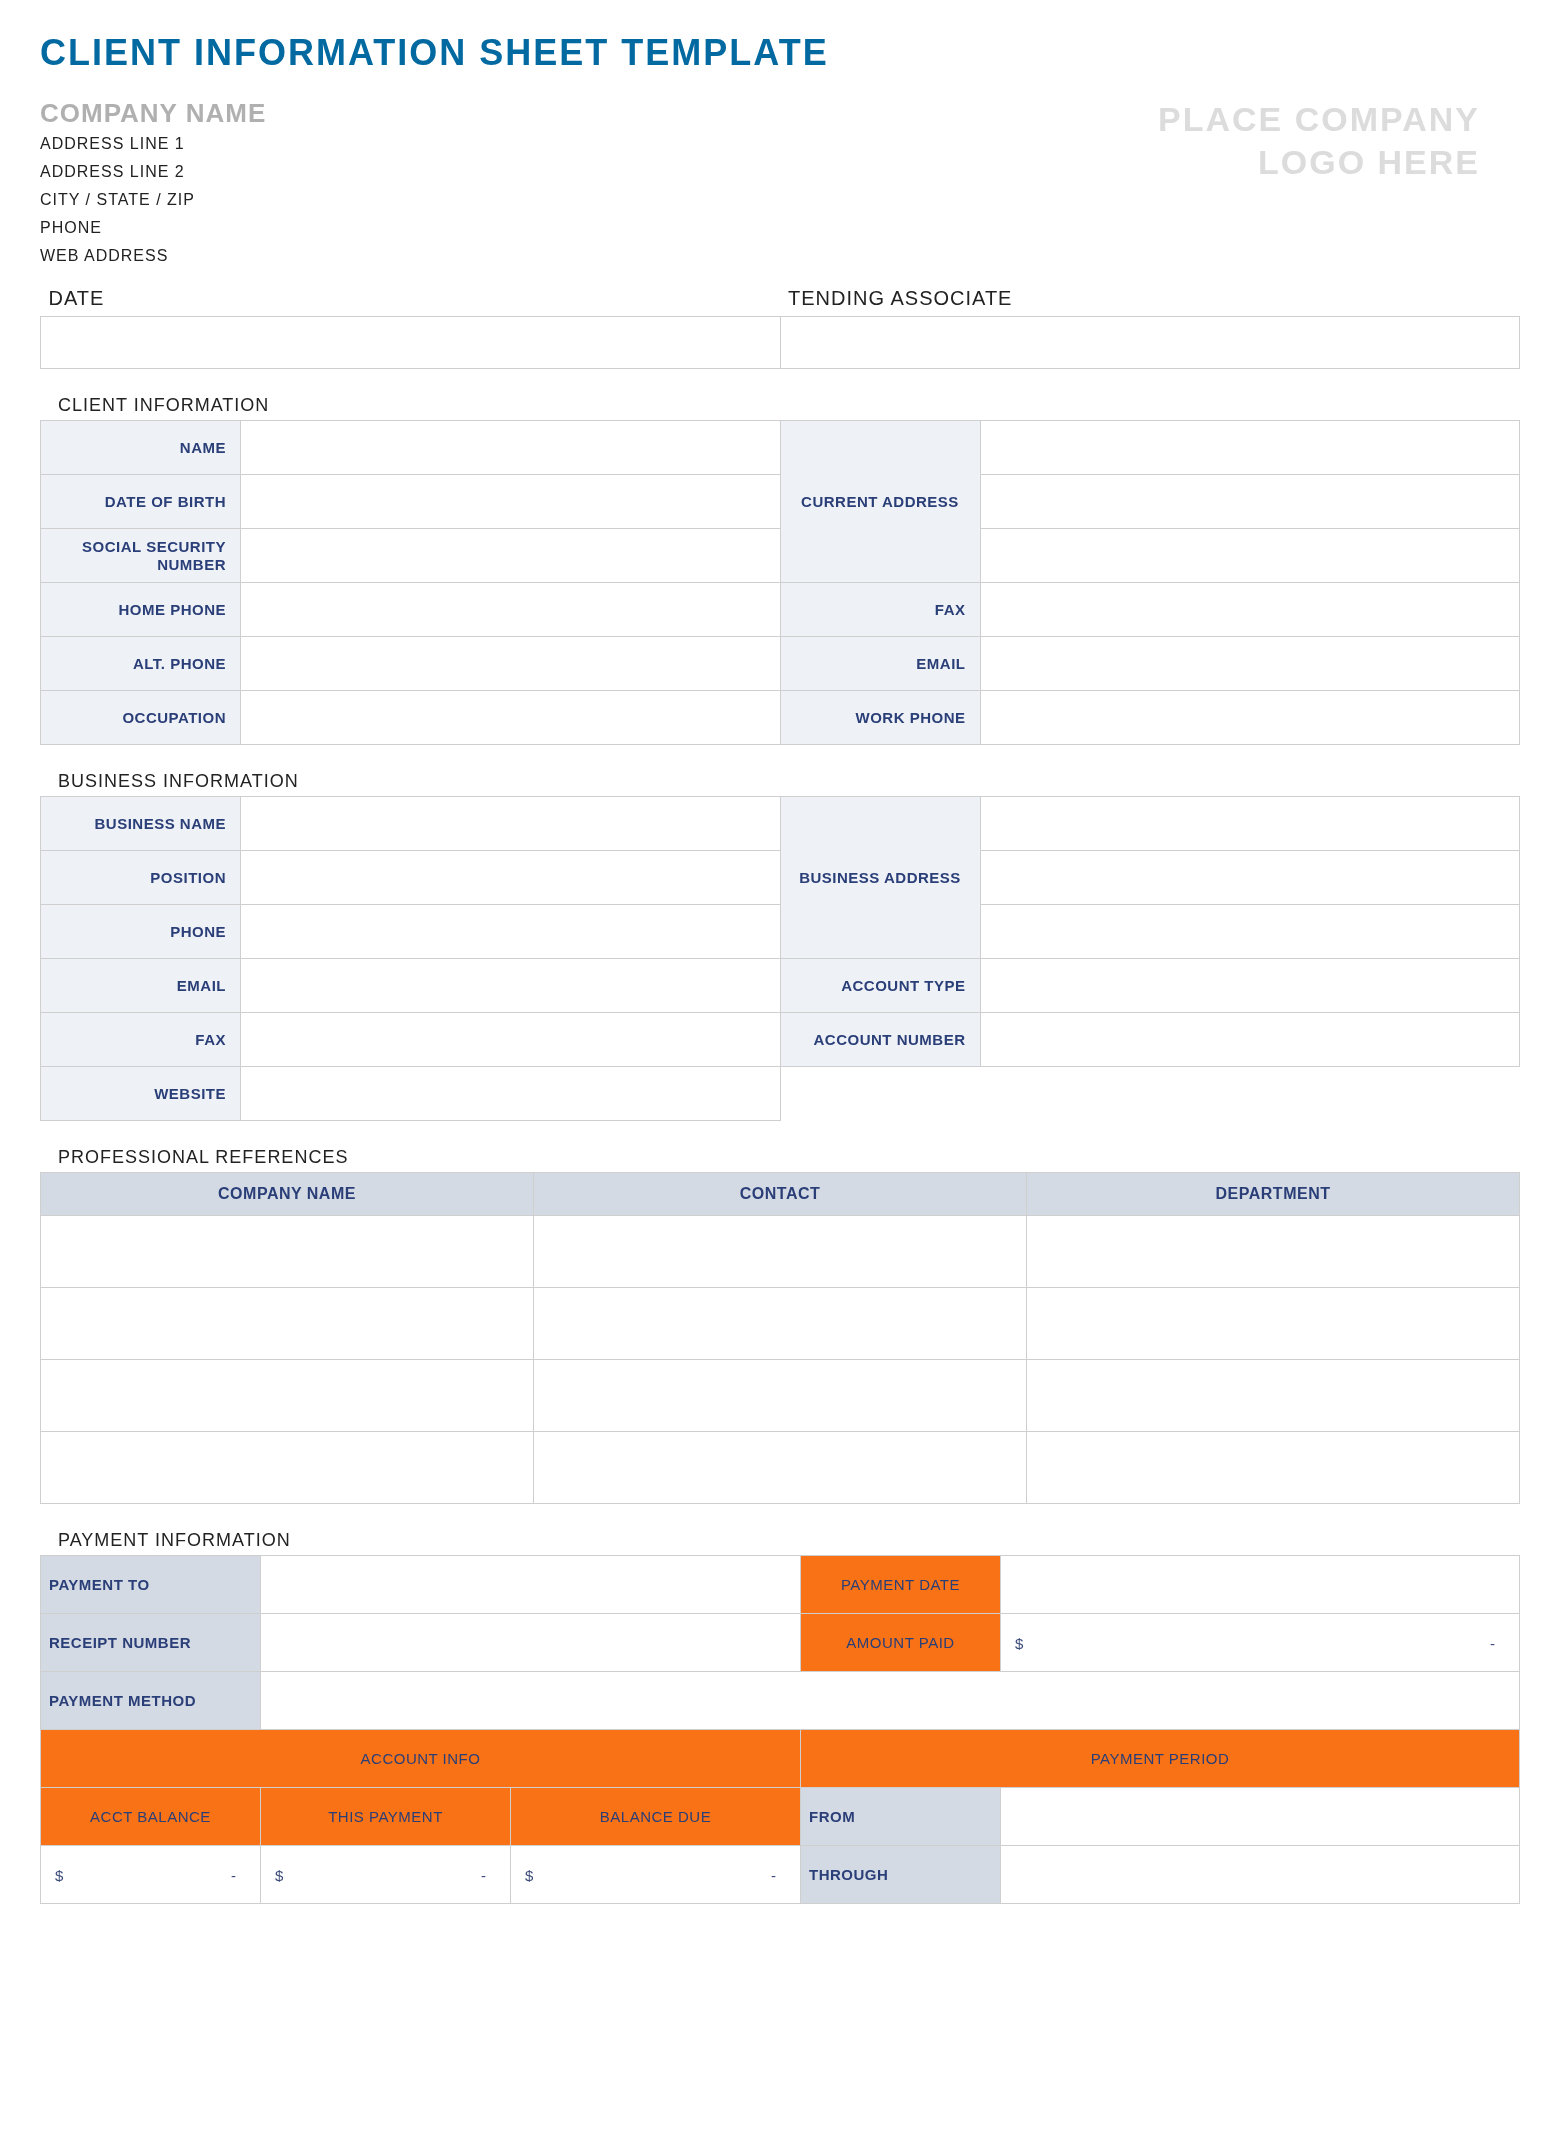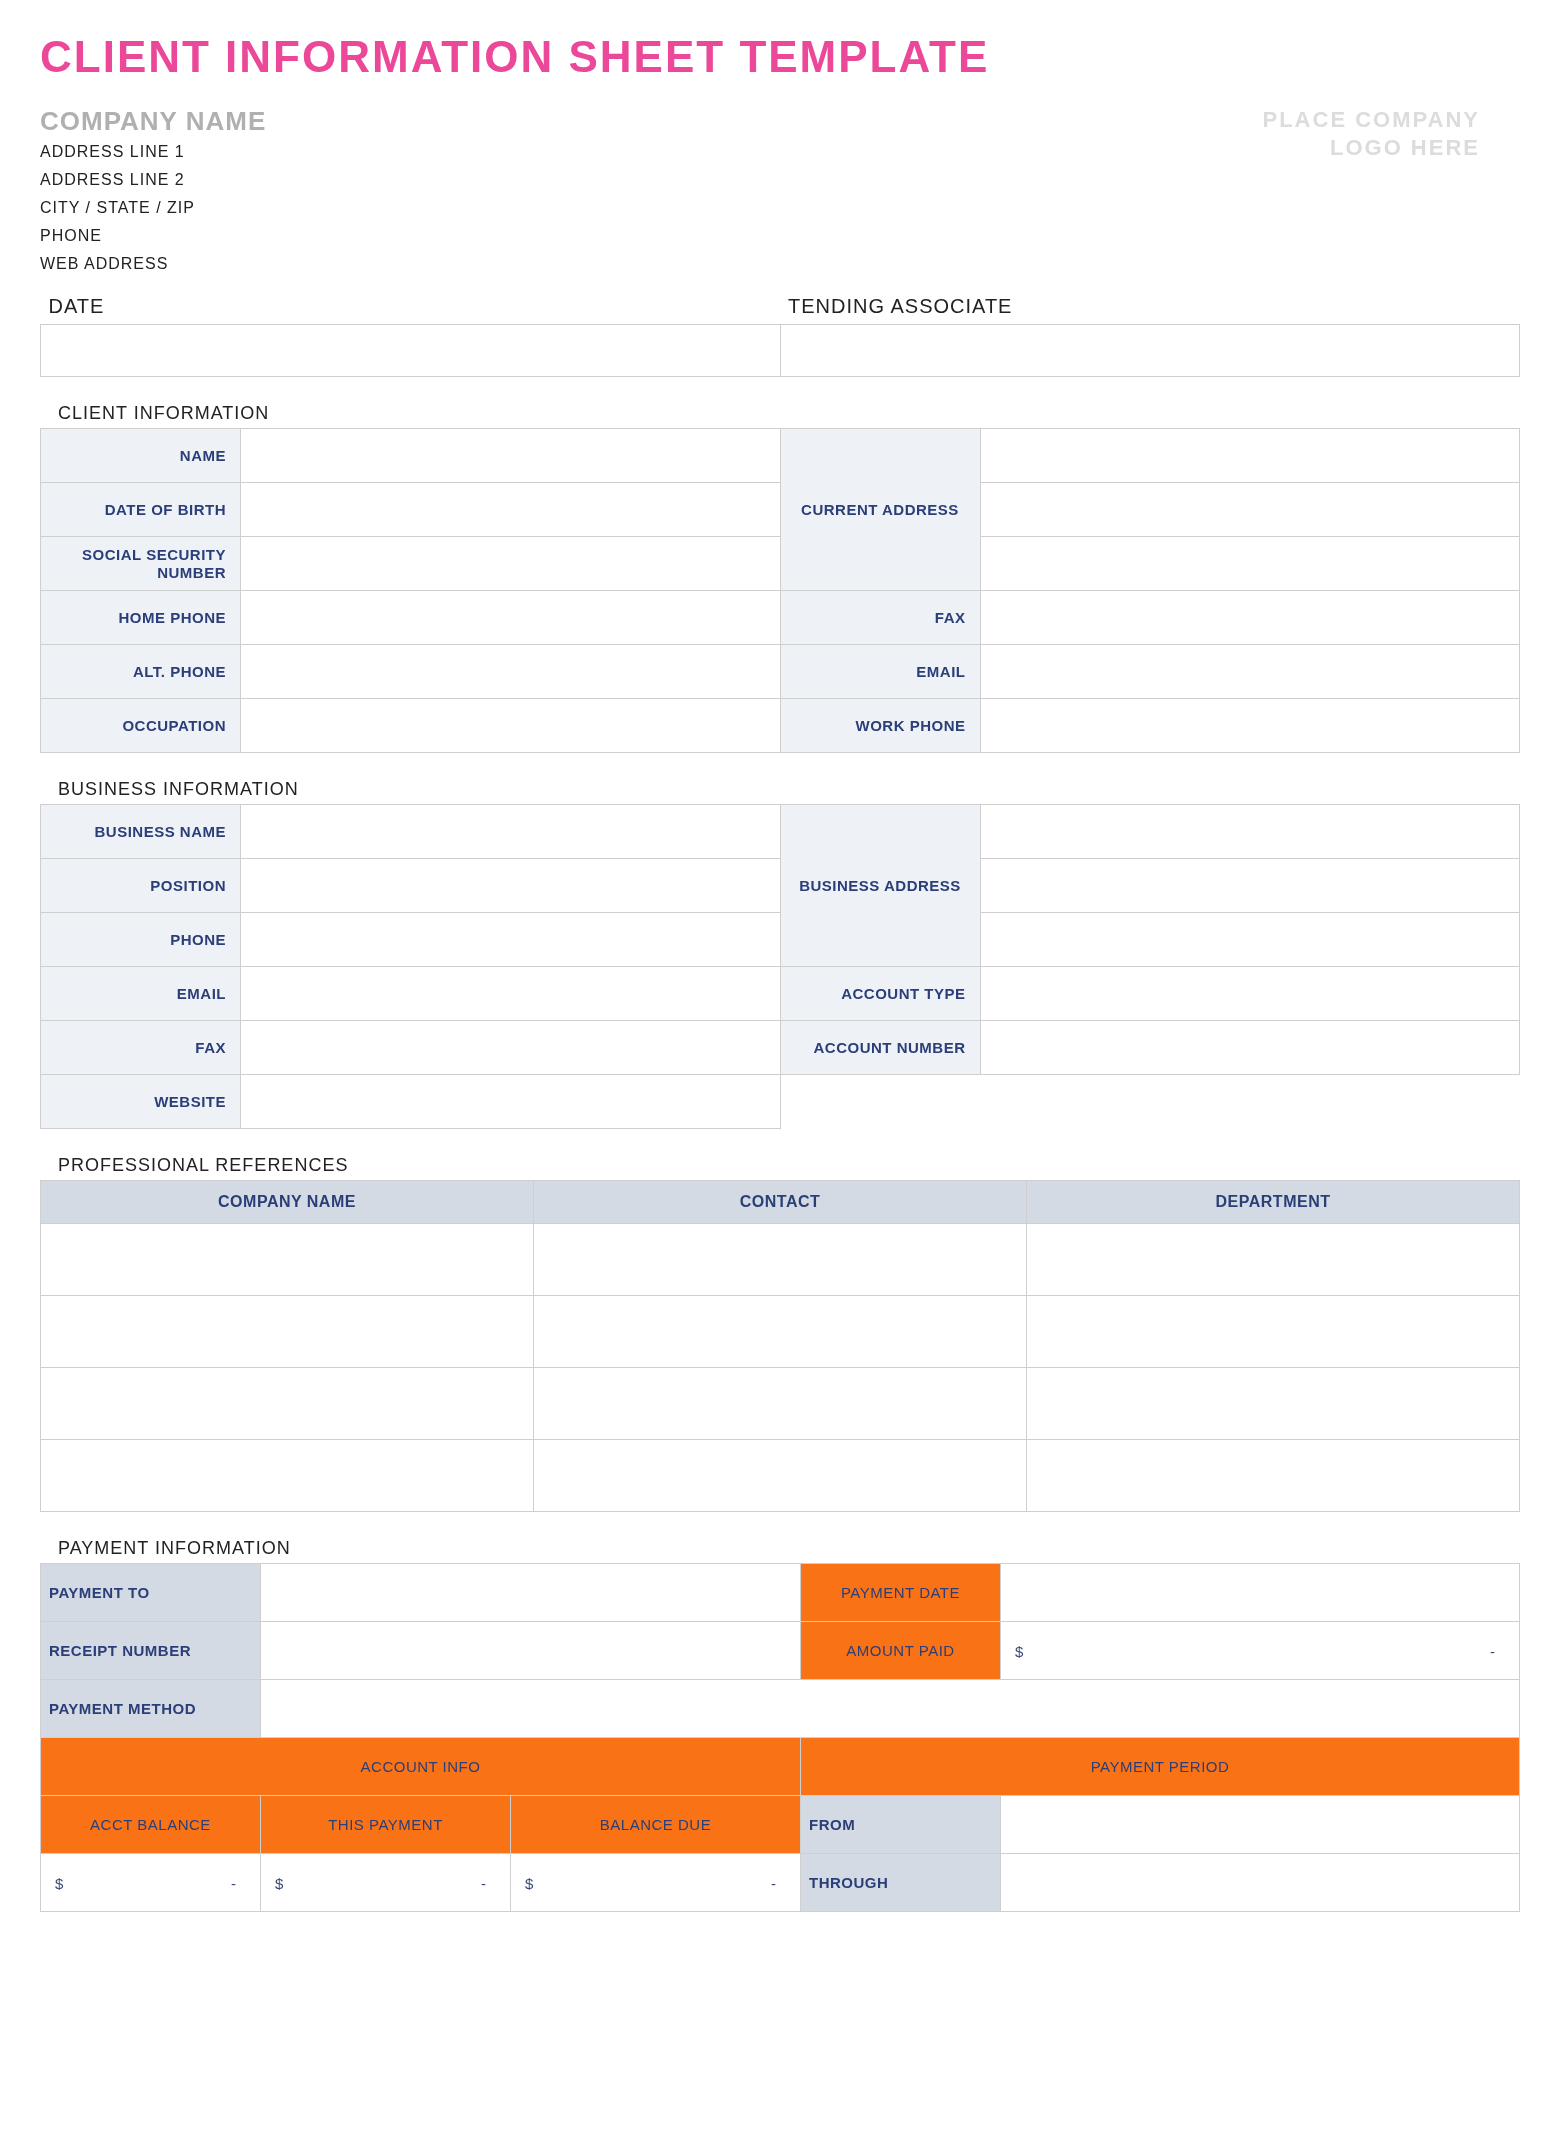--- a/index.html
+++ b/index.html
@@ -5,23 +5,23 @@
   * { box-sizing: border-box; }
   body {
     margin: 0;
     padding: 32px;
     font-family: "Century Gothic", "Futura", "Avant Garde", Arial, sans-serif;
     background: #fff;
     color: #222;
     width: 1560px;
   }
   .doc-title {
-    font-size: 44px;
-    font-weight: bold;
-    color: #ec4899;
+    font-size: 36px;
+    font-weight: bold;
+    color: #0369a1;
     letter-spacing: 2px;
     margin-bottom: 24px;
   }
   .header-row {
     display: flex;
     justify-content: space-between;
     align-items: flex-start;
     margin-bottom: 8px;
   }
   .company-block { }
@@ -33,21 +33,21 @@
     margin-bottom: 6px;
   }
   .company-line {
     font-size: 16px;
     letter-spacing: 1px;
     margin-bottom: 10px;
     color: #222;
   }
   .logo-placeholder {
     text-align: right;
-    font-size: 22px;
+    font-size: 34px;
     font-weight: bold;
     color: #dcdcdc;
     letter-spacing: 2px;
     line-height: 1.25;
     margin-right: 40px;
   }
 
   .section-label {
     font-size: 18px;
     letter-spacing: 1px;

